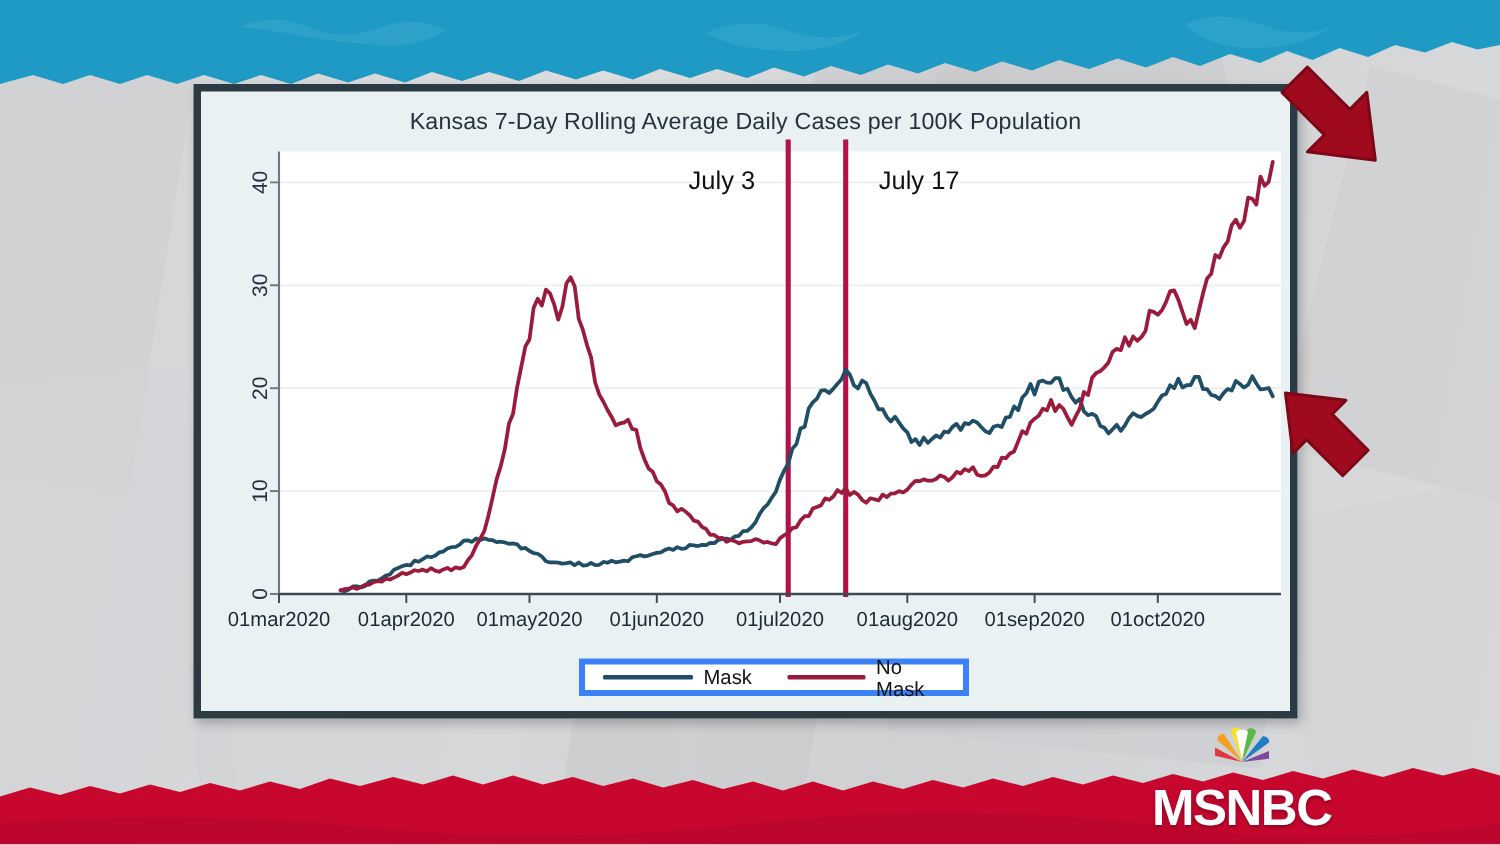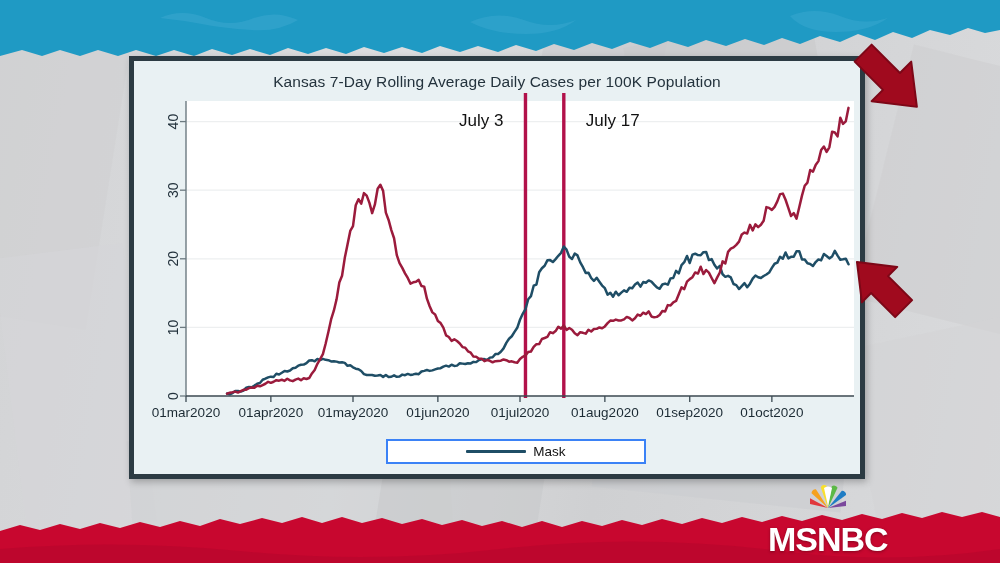--- a/index.html
+++ b/index.html
@@ -38,21 +38,21 @@
   }
   #chart-title{
     position:absolute;left:0;right:0;top:12px;text-align:center;
     font-size:15.5px;color:#24333d;letter-spacing:.1px;white-space:nowrap;
   }
   #plot-wrap{position:absolute;left:0;top:0;width:726px;height:413px;}
   #plot-svg{position:absolute;left:0;top:0;}
 
   #legend-box{
     position:absolute;left:252px;top:378px;width:260px;height:25px;
-    background:#ffffff;border:2px solid #3b82f6;box-sizing:border-box;
+    background:#ffffff;border:4px solid #3b82f6;box-sizing:border-box;
     display:flex;align-items:center;justify-content:center;gap:0px;
   }
   .lg-item{display:flex;align-items:center;gap:7px;padding:0 12px;}
   .lg-line{display:block;width:60px;height:3px;border-radius:1px;}
   .lg-label{font-size:13.5px;color:#111;}
 
   
   .arrow{position:absolute;}
 
   
@@ -154,20 +154,24 @@
         <line x1="52" y1="40" x2="52" y2="335" stroke="#6c7a80" stroke-width="1.4"></line>
         <line x1="52" y1="335" x2="720" y2="335" stroke="#3c4a52" stroke-width="1.6"></line>
       </svg>
     </div>
 
     <div id="legend-box">
       <div class="lg-item">
         <span class="lg-line" id="lg-line-0" style="background: rgb(31, 78, 102);"></span>
         <span class="lg-label">Mask</span>
       </div>
+      <div class="lg-item">
+        <span class="lg-line" id="lg-line-1" style="background: rgb(155, 27, 60);"></span>
+        <span class="lg-label">No Mask</span>
+      </div>
     </div>
   </div>
 
   <div class="arrow" style="left:836px;top:36px;">
     <svg width="108" height="88" viewBox="0 0 108 88">
       <g transform="rotate(135 54 44)">
         <path d="M54,6 L82,42 L66,42 L66,82 L42,82 L42,42 L26,42 Z" fill="#a00a1e" stroke="#7d0717" stroke-width="2" stroke-linejoin="round"></path>
       </g>
     </svg>
   </div>

